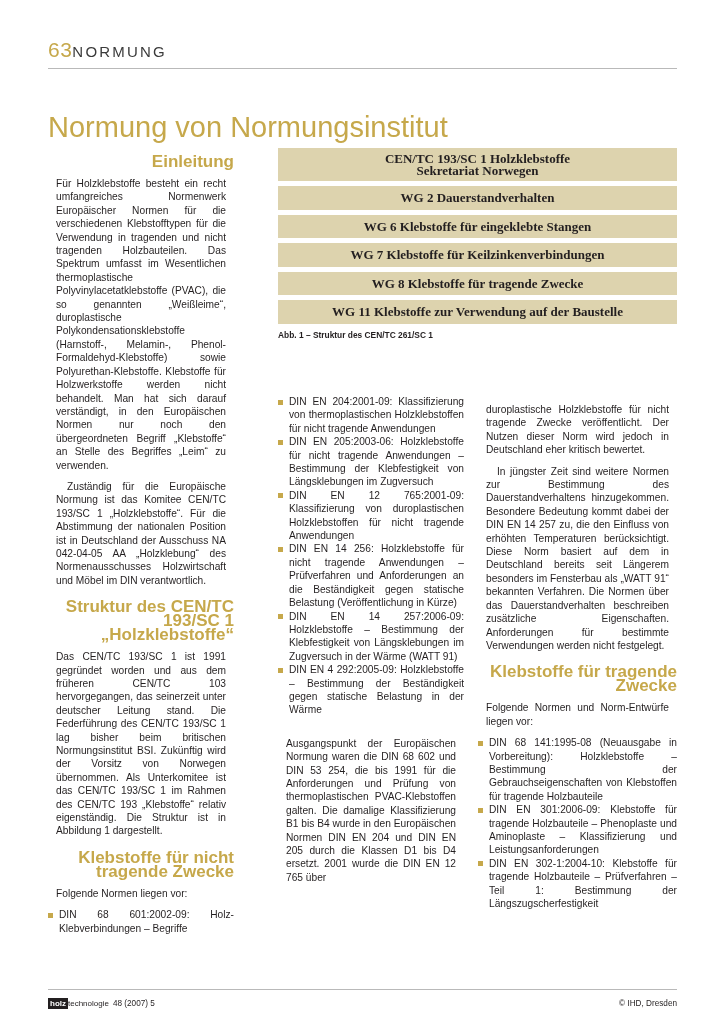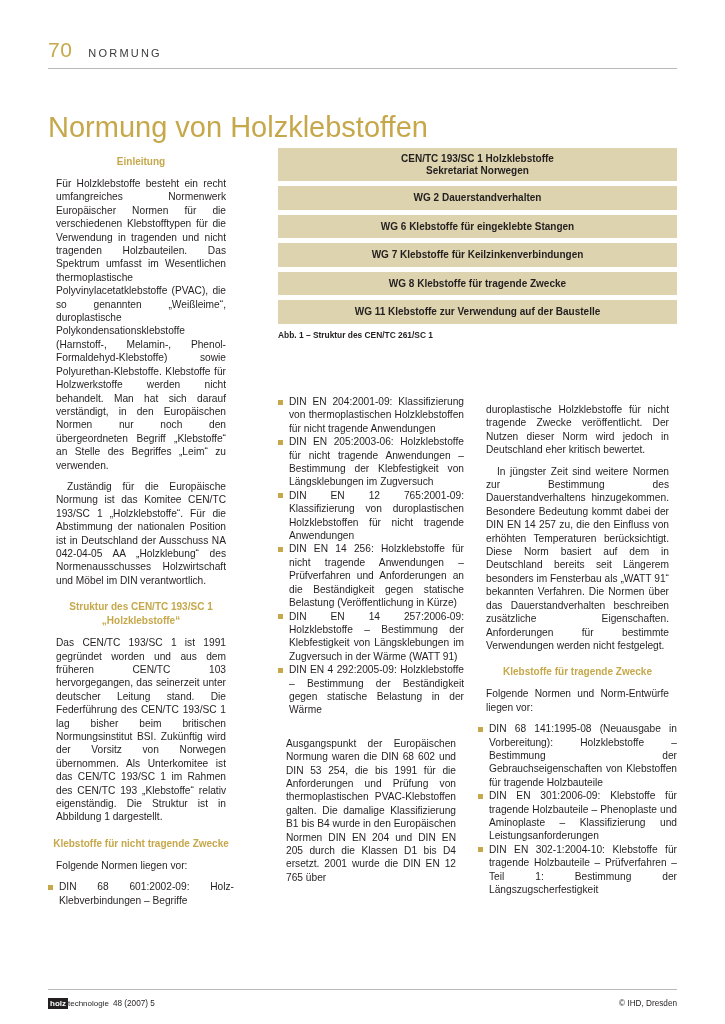--- a/index.html
+++ b/index.html
@@ -31,22 +31,22 @@
     display: flex;
     align-items: baseline;
   }
   .folio {
     font-size: 21px;
     color: #c6a84b;
     font-weight: 400;
     letter-spacing: 0.5px;
   }
   .running-head {
-    margin-left: 16px;
-    font-size: 11px;
+    margin-left: 0;
+    font-size: 15px;
     letter-spacing: 2.2px;
     color: #3a3a3a;
   }
   .header-rule {
     position: absolute;
     left: 48px;
     top: 68px;
     width: 629px;
     height: 1px;
     background: #b9b9b9;
@@ -75,25 +75,25 @@
   }
   .col p.indent {
     text-indent: 11px;
   }
   .col1 { left: 48px; top: 155px; width: 186px; }
   .col2 { left: 278px; top: 395px; width: 186px; }
   .col3 { left: 478px; top: 395px; width: 199px; }
 
   h2.sub {
     color: #c6a84b;
-    font-size: 10px;
+    font-size: 17px;
     font-weight: bold;
     margin: 0 0 7px 0;
     line-height: 14px;
-    text-align: center;
+    text-align: right;
   }
   h2.sub.spaced { margin-top: 13px; }
 
   .gap { height: 12px; }
 
   
   ul.blist {
     list-style: none;
     margin: 0;
     padding: 0;
@@ -117,26 +117,27 @@
   
   .diagram {
     position: absolute;
     left: 278px;
     top: 148px;
     width: 399px;
   }
   .dbar {
     background: #ddd3ae;
     color: #231f20;
-    font-size: 10px;
+    font-size: 13px;
     font-weight: bold;
     text-align: center;
     padding: 6px 4px;
     margin-bottom: 5px;
     line-height: 11.5px;
+    font-family: Liberation Serif, serif;
   }
   .dbar.head {
     padding: 5px 4px;
   }
   .figcaption {
     font-size: 8.4px;
     font-weight: bold;
     color: #231f20;
     margin-top: 6px;
   }
@@ -180,26 +181,26 @@
     color: #231f20;
     font-size: 8.2px;
   }
 </style>
 </head>
 <body>
 
 <div class="page">
 
   <div class="header">
-    <span class="folio">70</span>
+    <span class="folio">63</span>
     <span class="running-head">NORMUNG</span>
   </div>
   <div class="header-rule"></div>
 
-  <h1 class="title">Normung von Holzklebstoffen</h1>
+  <h1 class="title">Normung von Normungsinstitut</h1>
 
   <div class="diagram">
     <div class="dbar head">
       <div>CEN/TC 193/SC 1 Holzklebstoffe</div>
       <div>Sekretariat Norwegen</div>
     </div>
     <div class="dbar">WG 2 Dauerstandverhalten</div>
     <div class="dbar">WG 6 Klebstoffe für eingeklebte Stangen</div>
     <div class="dbar">WG 7 Klebstoffe für Keilzinkenverbindungen</div>
     <div class="dbar">WG 8 Klebstoffe für tragende Zwecke</div>

